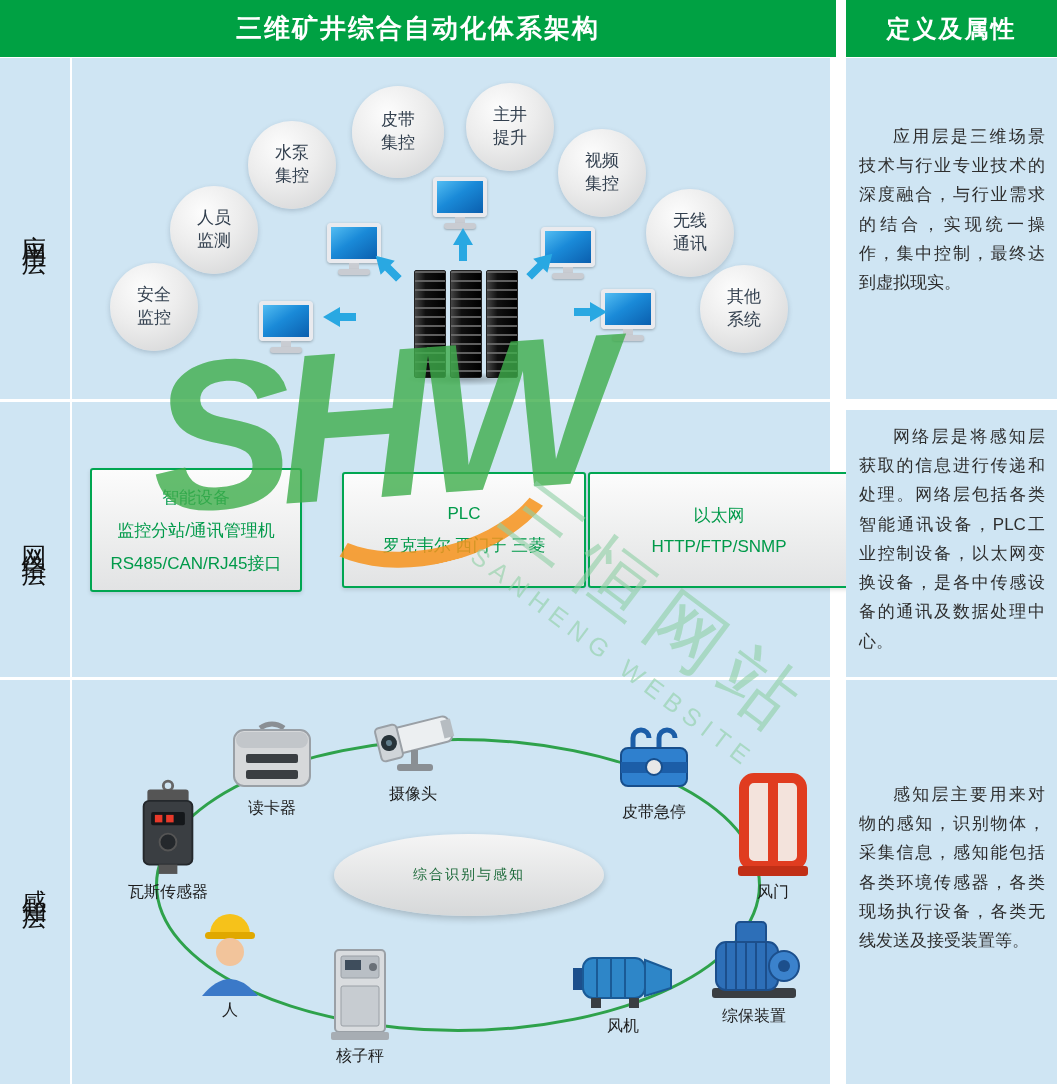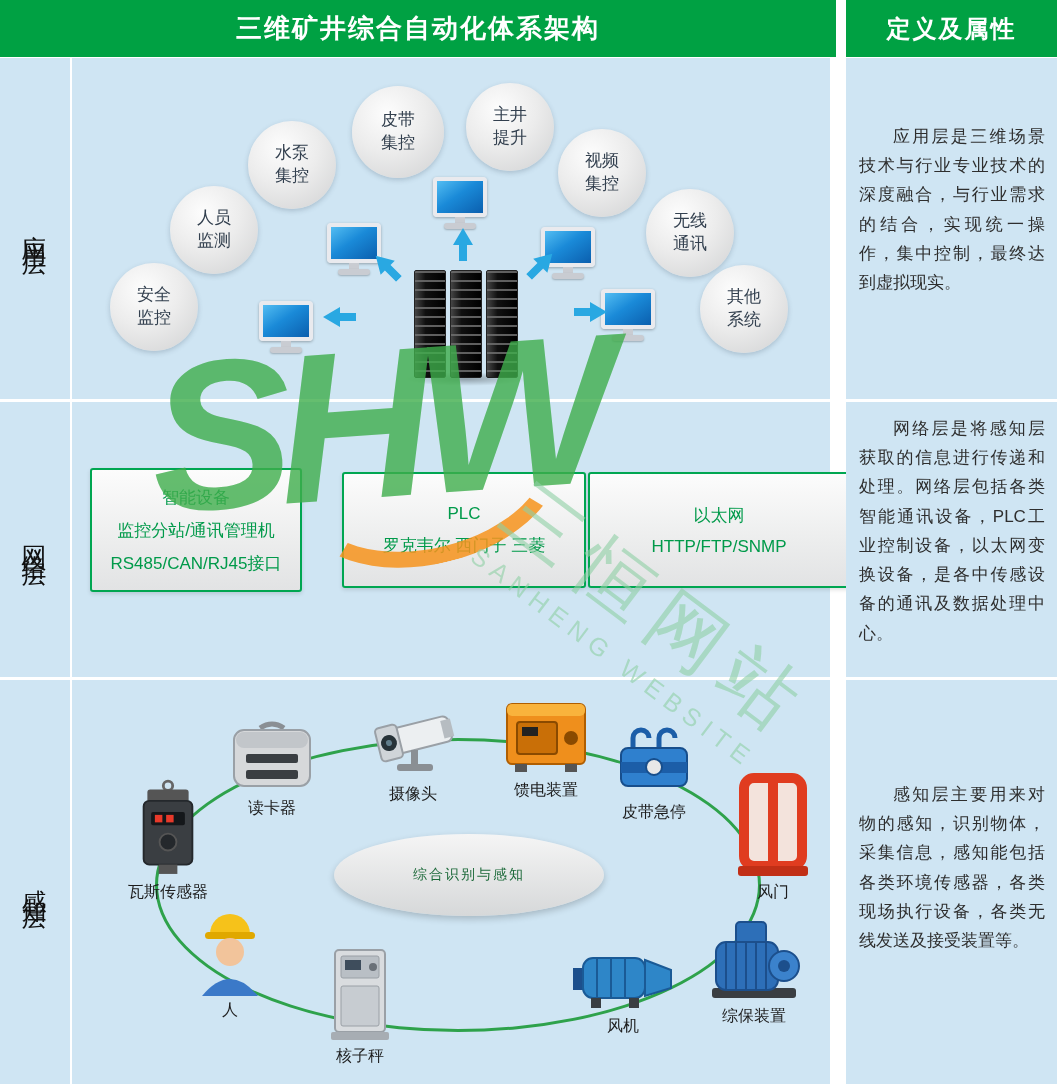--- a/index.html
+++ b/index.html
@@ -23,21 +23,21 @@
   .row{position:absolute;left:0;width:1057px;}
   .row1{top:58px;height:341px;}
   .row2{top:402px;height:275px;}
   .row3{top:680px;height:404px;}
   .lab{position:absolute;left:0;top:0;bottom:0;width:70px;background:var(--bg);display:flex;align-items:center;justify-content:center;}
   .lab-text{writing-mode:vertical-rl;text-orientation:upright;font-size:25px;letter-spacing:9px;color:#111;}
   .content{position:absolute;left:72px;top:0;bottom:0;width:758px;background:var(--bg);}
   .desc{position:absolute;left:846px;top:0;bottom:0;width:211px;background:var(--bg);box-sizing:border-box;}
   .desc p{margin:0;text-indent:2em;font-size:17px;line-height:1.72;color:#2e2e2e;text-align:justify;}
   .d1{padding:64px 12px 0 13px;}
-  .d2{padding:12px 12px 0 13px;}
+  .d2{padding:12px 12px 0 13px;margin-top:8px;}
   .d3{padding:100px 12px 0 13px;}
 
   
   .bubble{position:absolute;width:88px;height:88px;border-radius:50%;
     background:radial-gradient(circle at 38% 30%,#fdfdfd 0%,#ececec 45%,#d0d1d2 100%);
     box-shadow:0 2px 5px rgba(60,80,100,.25);
     display:flex;align-items:center;justify-content:center;text-align:right;
     font-size:17px;line-height:1.35;color:#33404f;white-space:pre-line;}
   .bubble.big{width:92px;height:92px;}
 
@@ -243,32 +243,20 @@
             <circle cx="23" cy="35" r="8" fill="#263238"></circle>
             <circle cx="23" cy="35" r="3" fill="#607d8b"></circle>
             <rect x="78" y="26" width="10" height="18" fill="#b6bcc1"></rect>
           </g>
           <rect x="46" y="48" width="7" height="16" fill="#8a8f94"></rect>
           <rect x="32" y="62" width="36" height="7" rx="3" fill="#8a8f94"></rect>
         </svg>
         <div class="dev-label">摄像头</div>
       </div>
 
-      <div class="device" style="left:412px;top:16px">
-        <svg width="86" height="80" viewBox="0 0 86 80">
-          <rect x="4" y="8" width="78" height="60" rx="5" fill="#ef8f1c" stroke="#b05e00" stroke-width="2"></rect>
-          <rect x="4" y="8" width="78" height="12" rx="5" fill="#f9b33c"></rect>
-          <rect x="14" y="26" width="40" height="32" rx="3" fill="#c96f07" stroke="#8a4a00" stroke-width="2"></rect>
-          <rect x="19" y="31" width="16" height="9" fill="#222"></rect>
-          <circle cx="68" cy="42" r="7" fill="#8a4a00"></circle>
-          <rect x="12" y="68" width="12" height="8" fill="#555"></rect>
-          <rect x="62" y="68" width="12" height="8" fill="#555"></rect>
-        </svg>
-        <div class="dev-label">馈电装置</div>
-      </div>
 
       <div class="device" style="left:520px;top:42px">
         <svg width="86" height="76" viewBox="0 0 86 76">
           <path d="M22 26 v-10 a8 8 0 0 1 16 0" fill="none" stroke="#1c5ea8" stroke-width="5"></path>
           <path d="M48 26 v-10 a8 8 0 0 1 16 0" fill="none" stroke="#1c5ea8" stroke-width="5"></path>
           <rect x="10" y="26" width="66" height="38" rx="7" fill="#2f80ce" stroke="#174e8c" stroke-width="2"></rect>
           <rect x="10" y="40" width="66" height="11" fill="#1c5ea8"></rect>
           <circle cx="43" cy="45" r="8" fill="#e8e8e8" stroke="#174e8c" stroke-width="2"></circle>
         </svg>
         <div class="dev-label">皮带急停</div>

